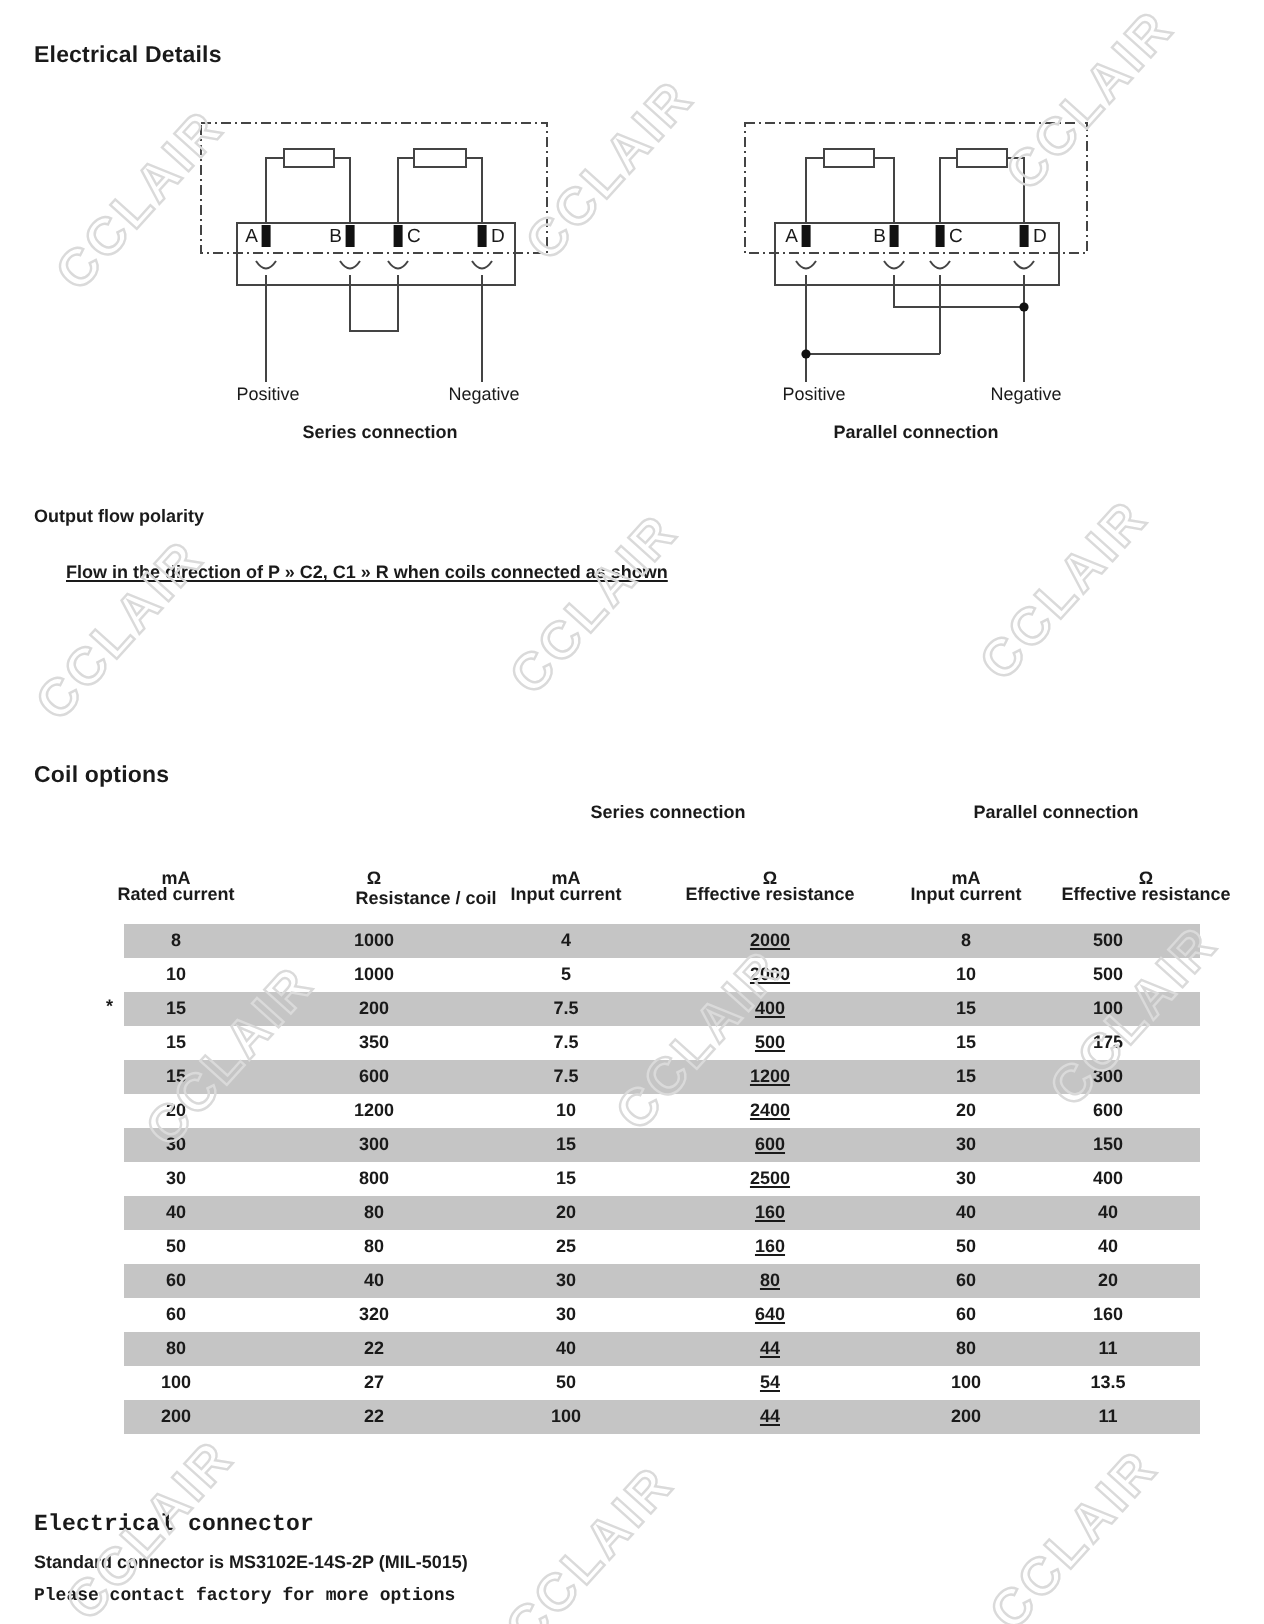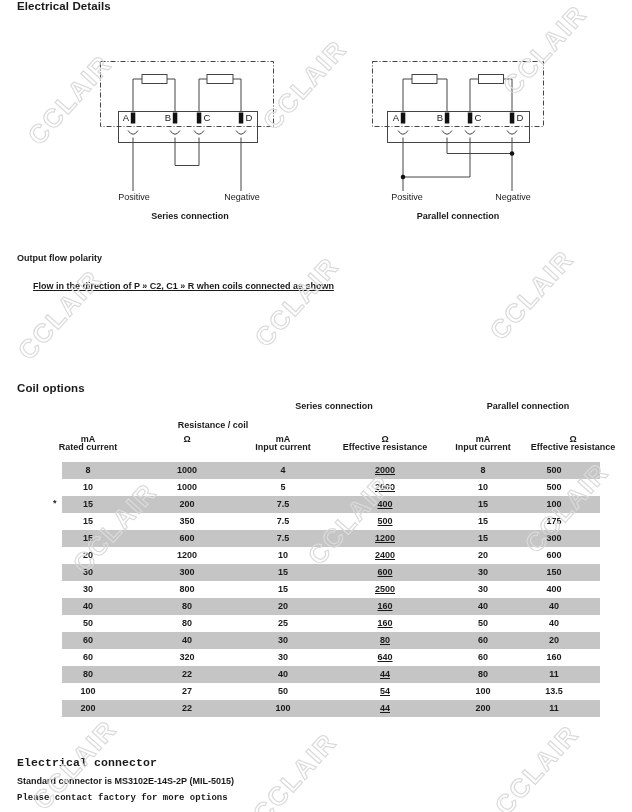--- a/index.html
+++ b/index.html
@@ -40,21 +40,21 @@
 <div class="wm" style="left:60px;top:315px;">CCLAIR</div>
 <div class="wm" style="left:297px;top:302px;">CCLAIR</div>
 <div class="wm" style="left:532px;top:295px;">CCLAIR</div>
 <div class="wm" style="left:115px;top:528px;">CCLAIR</div>
 <div class="wm" style="left:350px;top:520px;">CCLAIR</div>
 <div class="wm" style="left:567px;top:508px;">CCLAIR</div>
 <div class="wm" style="left:75px;top:765px;">CCLAIR</div>
 <div class="wm" style="left:295px;top:778px;">CCLAIR</div>
 <div class="wm" style="left:537px;top:770px;">CCLAIR</div>
 
-<div class="abs h-big" style="left:17px;top:0;text-align:center;">Electrical Details</div>
+<div class="abs h-big" style="left:17px;top:22px;text-align:center;">Electrical Details</div>
 
 <svg class="abs" style="left:0;top:40px;" width="632" height="200" viewBox="0 40 632 200">
 
   <g>
     <g stroke="#444" fill="none" stroke-width="1">
       <rect x="100.5" y="61.5" width="173" height="65" stroke-dasharray="5 2 1 2"></rect>
       <rect x="118.5" y="111.5" width="139" height="31"></rect>
       <rect x="142" y="74.5" width="25" height="9"></rect>
       <rect x="207" y="74.5" width="26" height="9"></rect>
       <path d="M133,112 V79 H142 M167,79 H175 V112"></path>
@@ -114,21 +114,21 @@
 
 <div class="abs b9" style="left:17px;top:253px;">Output flow polarity</div>
 <div class="abs b9" style="left:33px;top:281px;text-decoration:underline;">Flow in the direction of P » C2, C1 » R when coils connected as shown</div>
 
 <div class="abs h-big" style="left:17px;top:382px;">Coil options</div>
 
 <div class="tgroup-span" style="left:254px;top:401px;">Series connection</div>
 <div class="tgroup-span" style="left:448px;top:401px;">Parallel connection</div>
 
 <div class="thead-span" style="left:18px;top:418px;">Rated current</div>
-<div class="thead-span" style="left:117px;top:396px;padding-left:26px;">Resistance / coil</div>
+<div class="thead-span" style="left:117px;top:420px;padding-left:26px;">Resistance / coil</div>
 <div class="thead-span" style="left:213px;top:418px;">Input current</div>
 <div class="thead-span" style="left:315px;top:418px;">Effective resistance</div>
 <div class="thead-span" style="left:413px;top:418px;">Input current</div>
 <div class="thead-span" style="left:503px;top:418px;">Effective resistance</div>
 
 <div class="tunit-span" style="left:58px;top:434px;">mA</div>
 <div class="tunit-span" style="left:157px;top:434px;">Ω</div>
 <div class="tunit-span" style="left:253px;top:434px;">mA</div>
 <div class="tunit-span" style="left:355px;top:434px;">Ω</div>
 <div class="tunit-span" style="left:453px;top:434px;">mA</div>

